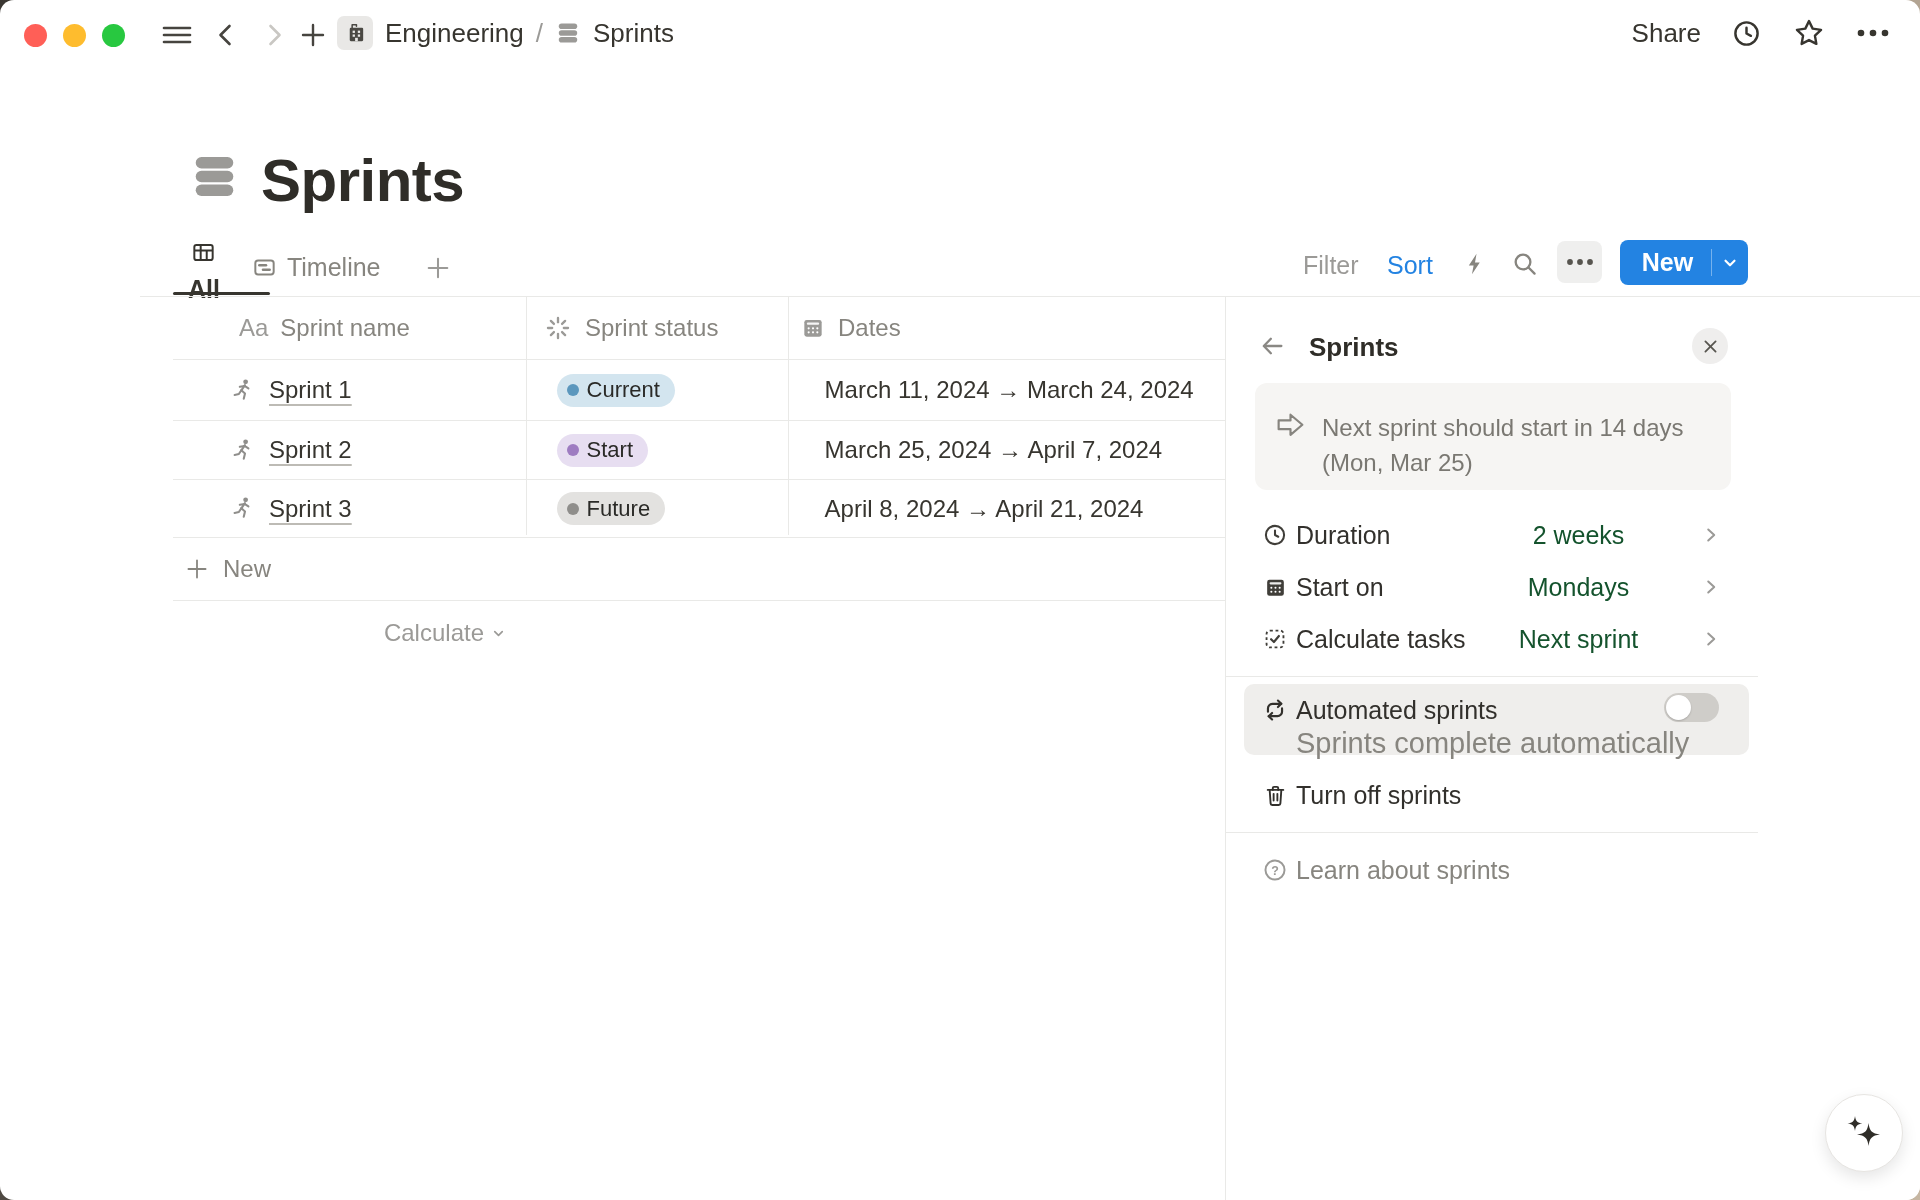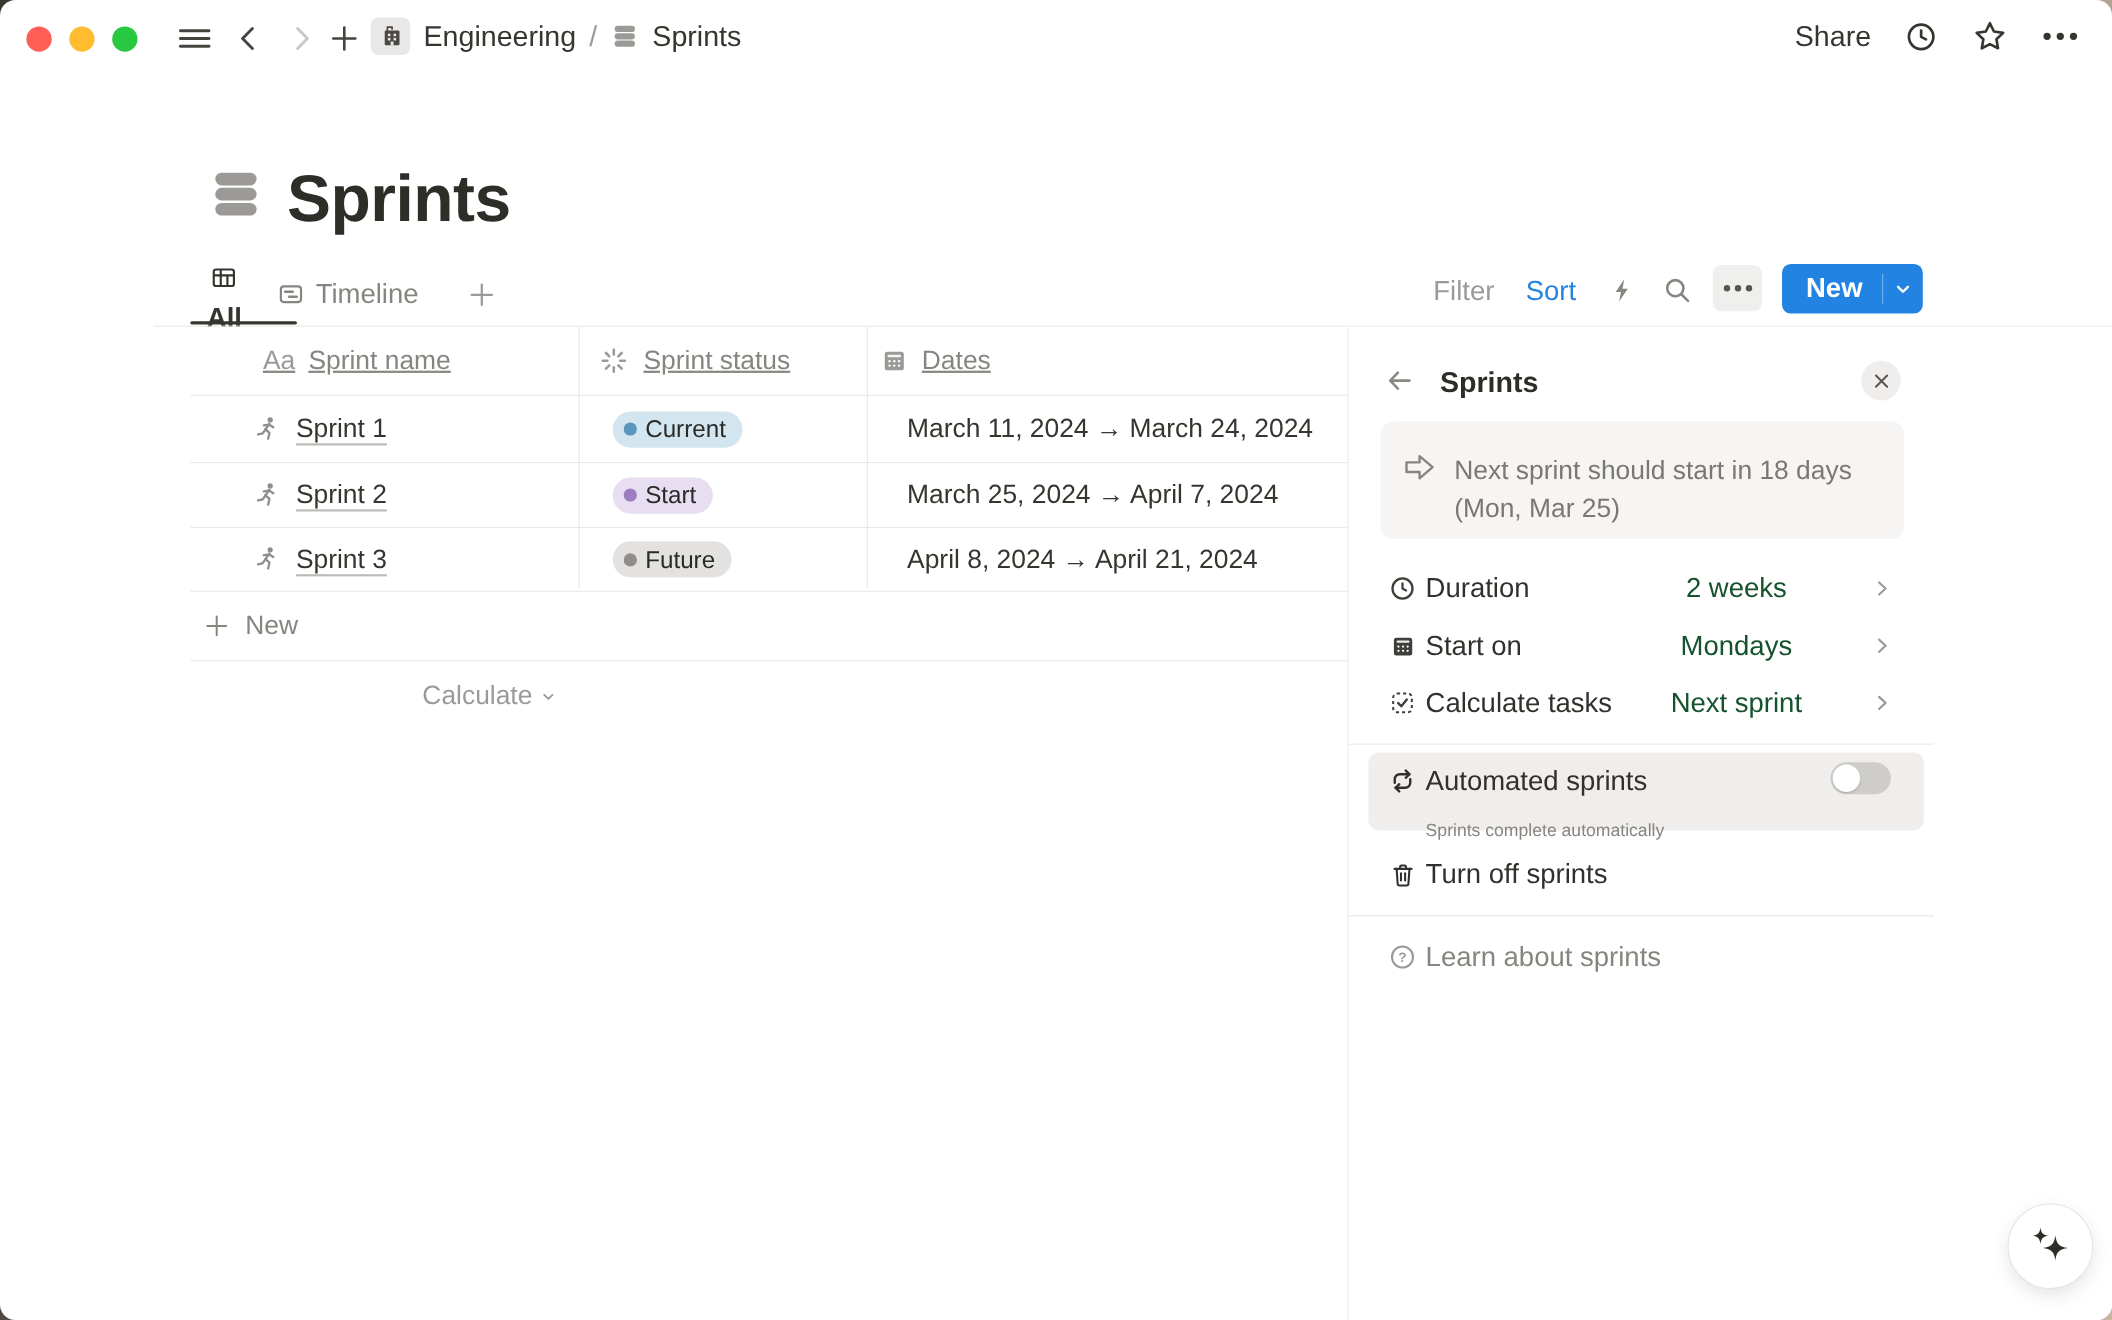--- a/index.html
+++ b/index.html
@@ -52,21 +52,21 @@
   .more-box { left:1557px; top:241px; width:45px; height:42px; background:#efefee; border-radius:8px; justify-content:center; color:#57554f; }
   .new-btn { left:1620px; top:240px; width:128px; height:45px; background:#2383e2; border-radius:8px; color:#fff; }
   .new-btn .lbl { flex:1; text-align:center; font-size:25px; font-weight:600; padding-left:4px; }
   .new-split { width:1px; height:27px; background:rgba(255,255,255,.38); }
   .new-chev { width:36px; justify-content:center; }
 
   
   .table { left:173px; top:297px; width:1052px; }
   .trow { display:flex; border-bottom:1px solid #e9e9e7; }
   .c1 { width:353px; } .c2 { width:262px; } .c3 { width:437px; }
-  .th { height:63px; color:#87857f; font-size:24px;text-decoration:underline; }
+  .th { height:63px; color:#87857f; font-size:24px; }
   .th .cell, .td .cell { display:flex; align-items:center; height:100%; }
   .cell-h1 { padding-left:66px; gap:12px; }
   .cell-h2 { padding-left:18px; gap:13px; }
   .cell-h3 { padding-left:12px; gap:12px; }
   .aa { font-size:24px; font-weight:500; color:#9b9a97; }
   .td { font-size:24px; color:#37352f;gap:32px; }
   .r1{ height:61px; } .r2{ height:59px; } .r3{ height:58px; }
   .cell-d1 { padding-left:57px; gap:14px; }
   .cell-d2 { padding-left:20px; }
   .cell-d3 { padding-left:10px; }
@@ -87,21 +87,21 @@
   .notice-ic { left:48px; top:113px; color:#87857f; }
   .notice-text { left:96px; top:113px; width:390px; font-size:24px; line-height:35px; color:#7a7872; }
   .prow-ic { left:36px; width:26px; height:26px; justify-content:center; color:#403e39; }
   .prow-lbl { left:70px; font-size:25px; color:#32302c; }
   .prow-val { left:240px; width:225px; text-align:center; font-size:25px; color:#14532d; }
   .prow-chev { left:472px; width:26px; height:26px; justify-content:center; color:#9b9a97; }
   .p-div { left:0; width:532px; height:1px; background:#e9e9e7; }
   .hl { left:18px; top:387px; width:505px; height:71px; background:#efeeec; border-radius:10px; }
   .toggle { left:438px; top:396px; width:55px; height:29px; border-radius:15px; background:#cfcdc9; }
   .knob { position:absolute; left:2px; top:2px; width:25px; height:25px; border-radius:50%; background:#fff; box-shadow:0 1px 2px rgba(0,0,0,.18); }
-  .sub { left:70px; top:430px; font-size:16px; color:#87857f;margin-top:20px; }
+  .sub { left:70px; top:430px; font-size:29px; color:#87857f; }
   .link-gray { color:#87857f; }
 
   
   .ai-btn { left:1825px; top:1094px; width:78px; height:78px; border-radius:50%; background:#fff;
             border:1px solid #e7e5e2; box-shadow:0 6px 16px rgba(0,0,0,.10); justify-content:center; color:#2f2d28; }
 </style>
 </head>
 <body>
 
 <div class="window">
@@ -487,21 +487,21 @@
       </span>
     </span>
 
     <div class="abs notice"></div>
     <span class="abs ic notice-ic">
       <svg width="33" height="29" viewBox="0 0 32 28">
           <path d="M4.5 18.5 V10 H16 V4.5 L27.5 14.2 L16 24 V18.5 Z" fill="none" stroke="#87857f" stroke-width="2.1" stroke-linejoin="round"></path>
         </svg>
     </span>
     <div class="abs notice-text">
-      <div>Next sprint should start in 18 days</div>
+      <div>Next sprint should start in 14 days</div>
       <div>(Mon, Mar 25)</div>
     </div>
 
     <div>
       <span class="abs flex prow-ic" style="top:225px;">
         <svg width="26" height="26" viewBox="0 0 24 24">
             <circle cx="12" cy="12" r="8.4" fill="none" stroke="#403e39" stroke-width="1.9"></circle>
             <path d="M12 7.8 V12 L15 13.6" fill="none" stroke="#403e39" stroke-width="1.9" stroke-linecap="round" stroke-linejoin="round"></path>
           </svg>
       </span>

